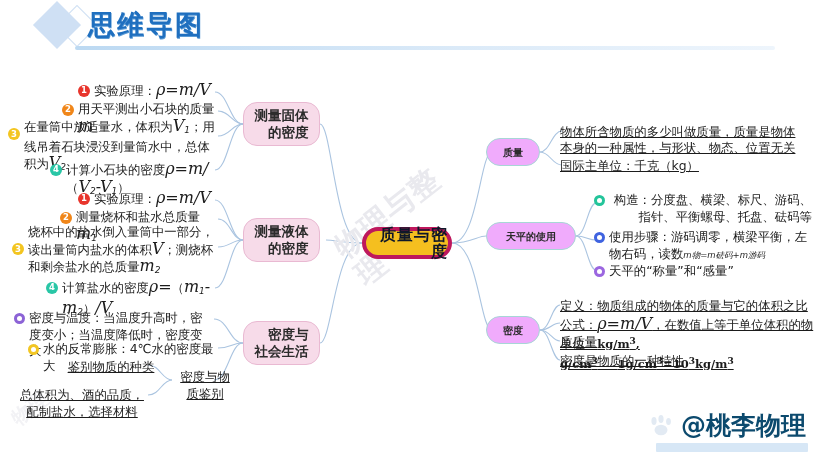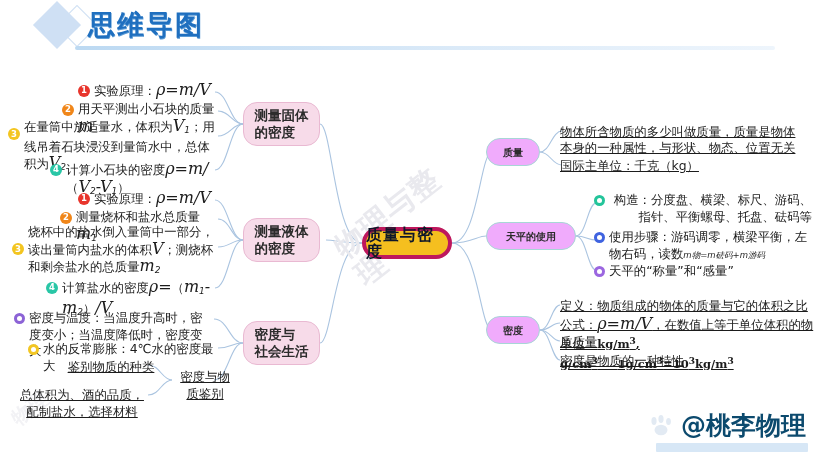--- a/index.html
+++ b/index.html
@@ -59,21 +59,21 @@
   .wm-paw svg{display:block;}
   .wm-bar{
     position:absolute;right:6px;bottom:4px;width:152px;height:9px;
     background:#d7e7f6;border-radius:1px;
   }
 
   
   .node{
     position:absolute;
     display:flex;align-items:center;justify-content:center;
-    text-align:left;
+    text-align:right;
     box-sizing:border-box;
     line-height:17px;
   }
   .node-pink{
     background:#f7dbe9;border:1px solid #e9b9d2;border-radius:14px;
     color:#2c2c2c;font-size:13.5px;font-weight:bold;
   }
   .node-cyan{
     background:#f0abfc;border:1px solid #a7d6d6;border-radius:14px;
     color:#2c2c2c;font-size:10px;font-weight:bold;

